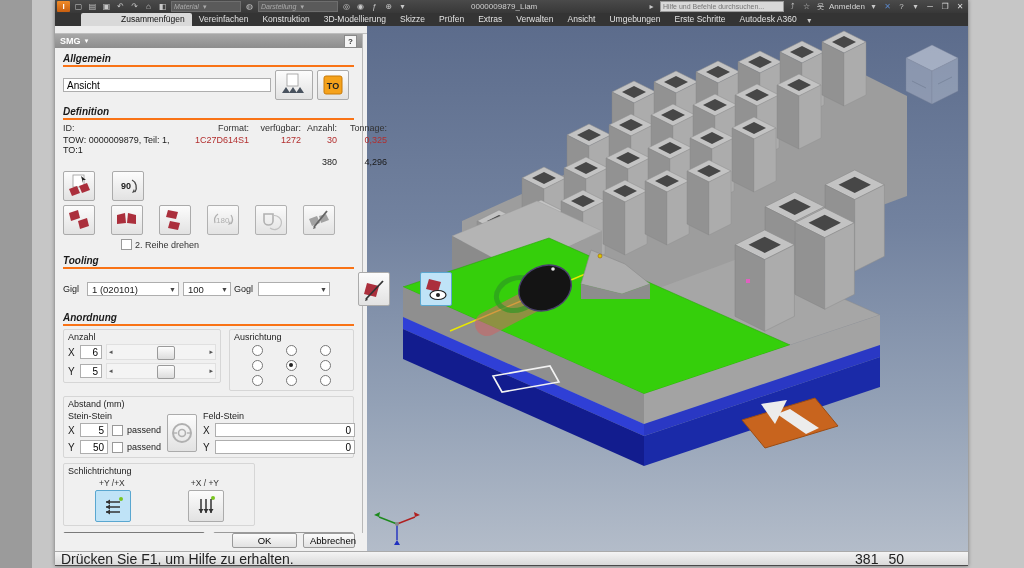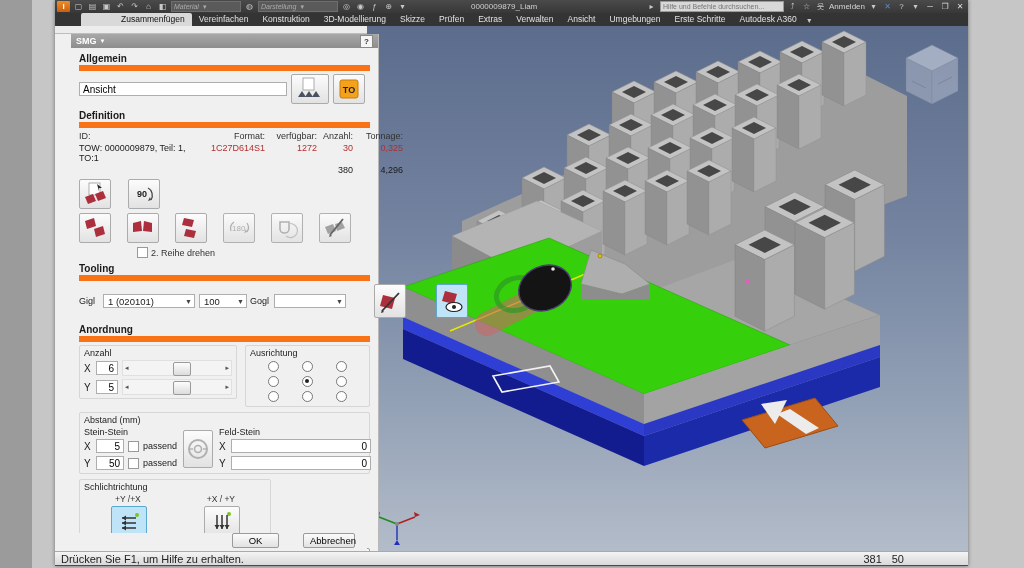--- a/index.html
+++ b/index.html
@@ -23,28 +23,28 @@
   .winbtn{width:12px;height:11px;text-align:center;line-height:11px;color:#ddd;font-size:8px;}
   .spacer{flex:1;}
   
   .tabsbar{position:absolute;left:0;top:13px;width:913px;height:13px;background:#343434;display:flex;
            align-items:flex-end;font-size:8.5px;color:#e2e2e2;padding-left:26px;box-sizing:border-box;}
   .rtab{padding:1px 7px;height:11px;line-height:11px;cursor:default;}
   .rtab.active{background:#d9d9d9;color:#111;border-radius:2px 2px 0 0;padding-left:40px;}
   .ribbon-strip{position:absolute;left:0;top:26px;width:578px;height:7px;background:#ececec;border-bottom:1px solid #bdbdbd;}
   .ribbon-strip .pull{position:absolute;right:2px;top:1px;font-size:6px;color:#666;}
   
-  .panel{position:absolute;left:16px;top:34px;width:308px;height:517px;background:#f0f0f0;border-right:1px solid #b8b8b8;
+  .panel{position:absolute;left:0;top:34px;width:308px;height:517px;background:#f0f0f0;border-right:1px solid #b8b8b8;
          font-size:10px;color:#1a1a1a;box-sizing:border-box;}
   .smg-head{height:14px;background:linear-gradient(#a8a8a8,#8d8d8d);color:#fff;font-weight:bold;font-size:9px;
             display:flex;align-items:center;padding:0 5px;}
   .help-btn{margin-left:auto;width:11px;height:11px;background:#f5f5f5;border:1px solid #888;color:#333;
             font-size:8px;font-weight:bold;text-align:center;line-height:11px;}
   .pbody{padding:3px 8px 0 8px;}
-  .sec-label{font-weight:bold;font-size:10px;border-bottom:6px solid #f97316;padding:2px 0 1px 0;margin-bottom:3px;}
+  .sec-label{font-weight:bold;font-size:10px;border-bottom:2px solid #f97316;padding:2px 0 1px 0;margin-bottom:3px;font-style:italic;}
   .row{display:flex;align-items:center;gap:4px;}
   input[type=text]{border:1px solid #aeaeae;background:#fff;height:14px;font-size:10px;padding:0 3px;
                    font-family:inherit;box-sizing:border-box;}
   .num{text-align:right;}
   .fake-select{border:1px solid #aeaeae;background:#fff;height:14px;display:flex;align-items:center;
                padding:0 2px 0 4px;box-sizing:border-box;font-size:9.5px;}
   .fake-select .arr{margin-left:auto;font-size:7px;color:#444;}
   .icon-btn{background:linear-gradient(#fcfcfc,#e2e2e2);border:1px solid #ababab;border-radius:2px;
             display:inline-flex;align-items:center;justify-content:center;padding:0;cursor:default;}
   .icon-btn.lit{background:#bfe3f7;border-color:#5aa7d0;}
@@ -67,21 +67,21 @@
   .btnbar{display:flex;gap:8px;margin-top:6px;}
   .pushbtn{flex:1;height:16px;background:linear-gradient(#fdfdfd,#e3e3e3);border:1px solid #9a9a9a;border-radius:2px;
            font-size:10px;font-family:inherit;cursor:default;}
   .pushbtn.primary{font-weight:bold;border-color:#7a7a7a;}
   
   .footer-row{position:absolute;left:0;top:533px;width:312px;height:18px;background:#f0f0f0;}
   .fbtn{position:absolute;height:15px;font-size:9.5px;background:linear-gradient(#fbfbfb,#e2e2e2);
         border:1px solid #9a9a9a;border-radius:2px;font-family:inherit;}
   
   .statusbar{position:absolute;left:0;top:551px;width:913px;height:14px;background:linear-gradient(#f4f4f4,#d9d9d9);
-             border-top:1px solid #aaa;display:flex;align-items:center;font-size:11px;color:#222;padding:0 6px;box-sizing:border-box;}
+             border-top:1px solid #aaa;display:flex;align-items:center;font-size:14px;color:#222;padding:0 6px;box-sizing:border-box;}
   .statusbar .nums{margin-left:auto;margin-right:58px;display:flex;gap:10px;}
   .app-bottom{position:absolute;left:0;top:565px;width:913px;height:1px;background:#4a4a4a;}
   
   .viewport{position:absolute;left:312px;top:26px;width:601px;height:525px;
             background:linear-gradient(180deg,#5c6c8c 0%,#72829f 38%,#93a1b6 72%,#b3bcc9 100%);}
   svg{display:block;}
 </style>
 </head>
 <body>
 
@@ -525,21 +525,21 @@
       </div>
 
       <div class="btnbar">
         <button class="pushbtn primary">Anwenden</button>
         <button class="pushbtn">Abbrechen</button>
       </div>
     </div>
   </div>
 
   <div class="footer-row">
-    <button class="fbtn" style="left:177px;width:47px">OK</button>
+    <button class="fbtn" style="left:177px;width:65px">OK</button>
     <button class="fbtn" style="left:248px;width:52px">Abbrechen</button>
   </div>
 
   <div class="statusbar">
     <span>Drücken Sie F1, um Hilfe zu erhalten.</span>
     <span class="nums">
       <span>381</span>
       <span>50</span>
     </span>
   </div>

